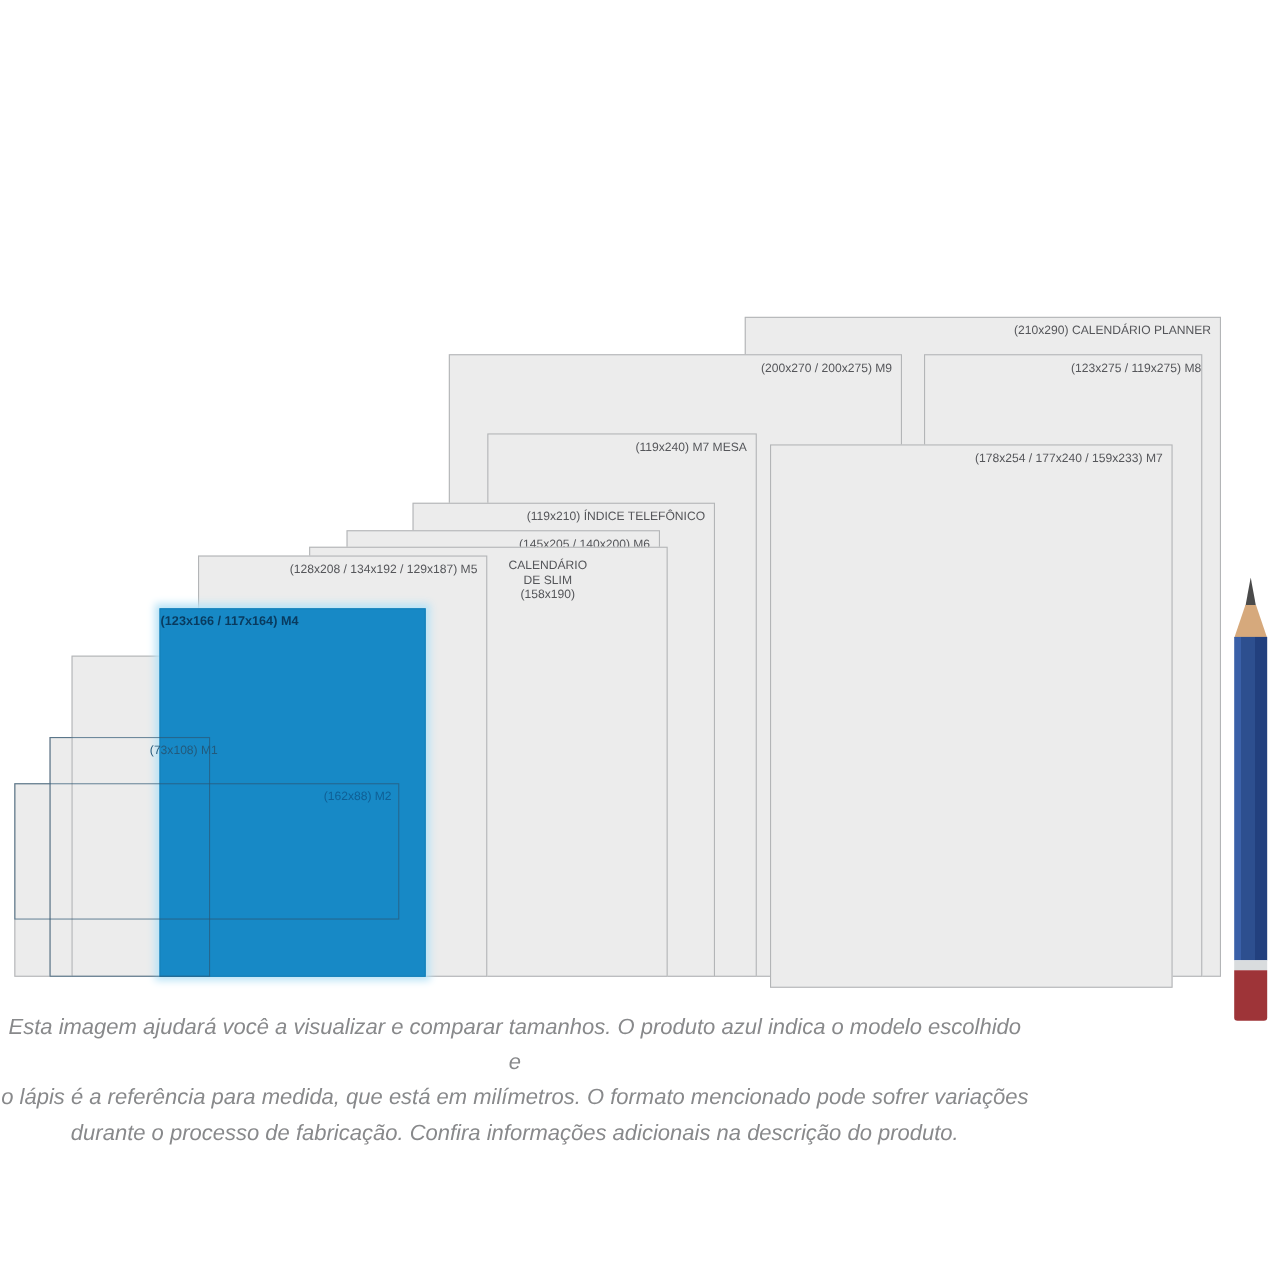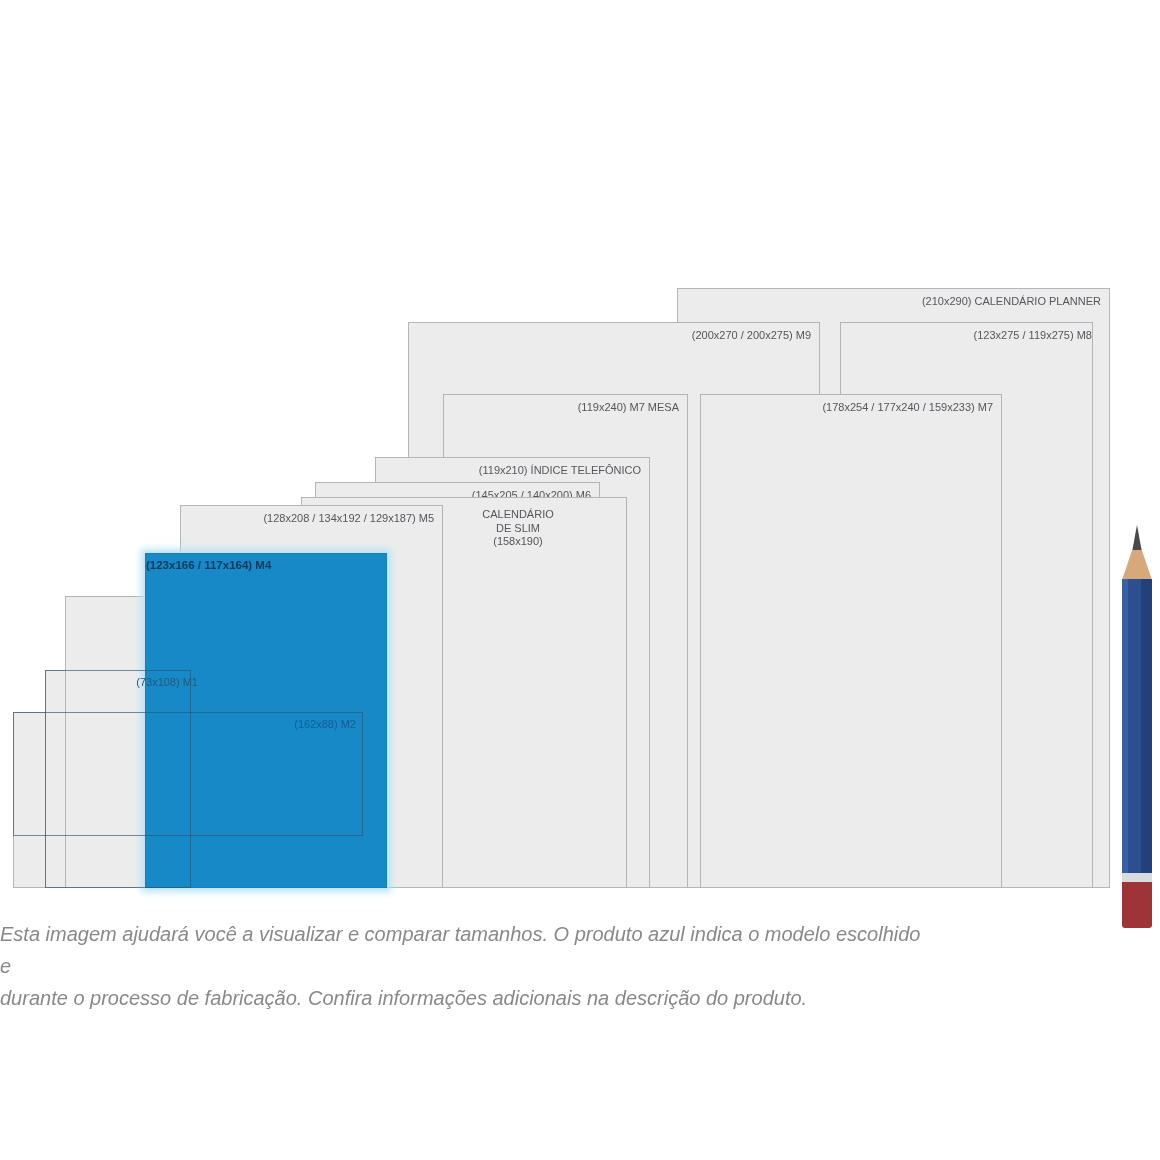--- a/index.html
+++ b/index.html
@@ -23,58 +23,58 @@
   .pencil{position:absolute;left:1122px;top:525px;width:30px;height:380px;}
   .pencil-lead{position:absolute;left:0;top:0;width:30px;height:26px;background:#4a4a4a;
                clip-path:polygon(50% 0%, 66% 100%, 34% 100%);}
   .pencil-wood{position:absolute;left:0;top:25px;width:30px;height:30px;background:#d6a97c;
                clip-path:polygon(34% 0%, 66% 0%, 100% 100%, 0% 100%);}
   .pencil-body{position:absolute;left:0;top:54px;width:30px;height:294px;
                background:linear-gradient(90deg,#3a60a8 0%,#3a60a8 20%,#2d4f8f 20%,#2d4f8f 62%,#22407e 62%,#22407e 100%);}
   .pencil-band{position:absolute;left:0;top:348px;width:30px;height:9px;background:#d9dcde;}
   .pencil-end{position:absolute;left:0;top:357px;width:30px;height:46px;background:#9e3438;
               border-radius:0 0 3px 3px;}
-  .footer{position:absolute;left:0;top:918px;width:936px;text-align:left;
+  .footer{position:absolute;left:0;top:918px;width:936px;text-align:center;
           font-size:20px;font-style:italic;color:#88898b;line-height:32px;}
 </style>
 </head>
 <body>
 
 <div class="canvas">
   <div class="scene">
 
     <div class="rect" style="left:677px;top:288px;width:433px;height:600px;">
       <span class="lbl">(210x290) CALENDÁRIO PLANNER</span>
     </div>
 
     <div class="rect" style="left:840px;top:322px;width:253px;height:566px;">
       <span class="lbl center">(123x275 / 119x275) M8</span>
     </div>
 
     <div class="rect" style="left:408px;top:322px;width:412px;height:566px;">
       <span class="lbl">(200x270 / 200x275) M9</span>
     </div>
 
-    <div class="rect" style="left:700px;top:394px;width:302px;height:494px;">
+    <div class="rect" style="left:700px;top:404px;width:366px;height:494px;">
       <span class="lbl">(178x254 / 177x240 / 159x233) M7</span>
     </div>
 
     <div class="rect" style="left:443px;top:394px;width:245px;height:494px;">
       <span class="lbl">(119x240) M7 MESA</span>
     </div>
 
     <div class="rect" style="left:375px;top:457px;width:275px;height:431px;">
       <span class="lbl">(119x210) ÍNDICE TELEFÔNICO</span>
     </div>
 
     <div class="rect" style="left:315px;top:482px;width:285px;height:406px;">
       <span class="lbl">(145x205 / 140x200) M6</span>
     </div>
 
-    <div class="rect" style="left:281px;top:497px;width:326px;height:391px;margin-left:20px;">
+    <div class="rect" style="left:281px;top:497px;width:326px;height:391px;">
       <div class="demesa-lbl">
         <div>CALENDÁRIO</div>
         <div>DE SLIM</div>
         <div>(158x190)</div>
       </div>
     </div>
 
     <div class="rect" style="left:180px;top:505px;width:263px;height:383px;">
       <span class="lbl">(128x208 / 134x192 / 129x187) M5</span>
     </div>
@@ -102,15 +102,16 @@
       <div class="pencil-lead"></div>
       <div class="pencil-wood"></div>
       <div class="pencil-body"></div>
       <div class="pencil-band"></div>
       <div class="pencil-end"></div>
     </div>
   </div>
 
   <div class="footer">
     <div>Esta imagem ajudará você a visualizar e comparar tamanhos. O produto azul indica o modelo escolhido e</div>
+    <div>o lápis é a referência para medida, que está em milímetros. O formato mencionado pode sofrer variações</div>
     <div>durante o processo de fabricação. Confira informações adicionais na descrição do produto.</div>
   </div>
 </div>
 
 </body></html>

